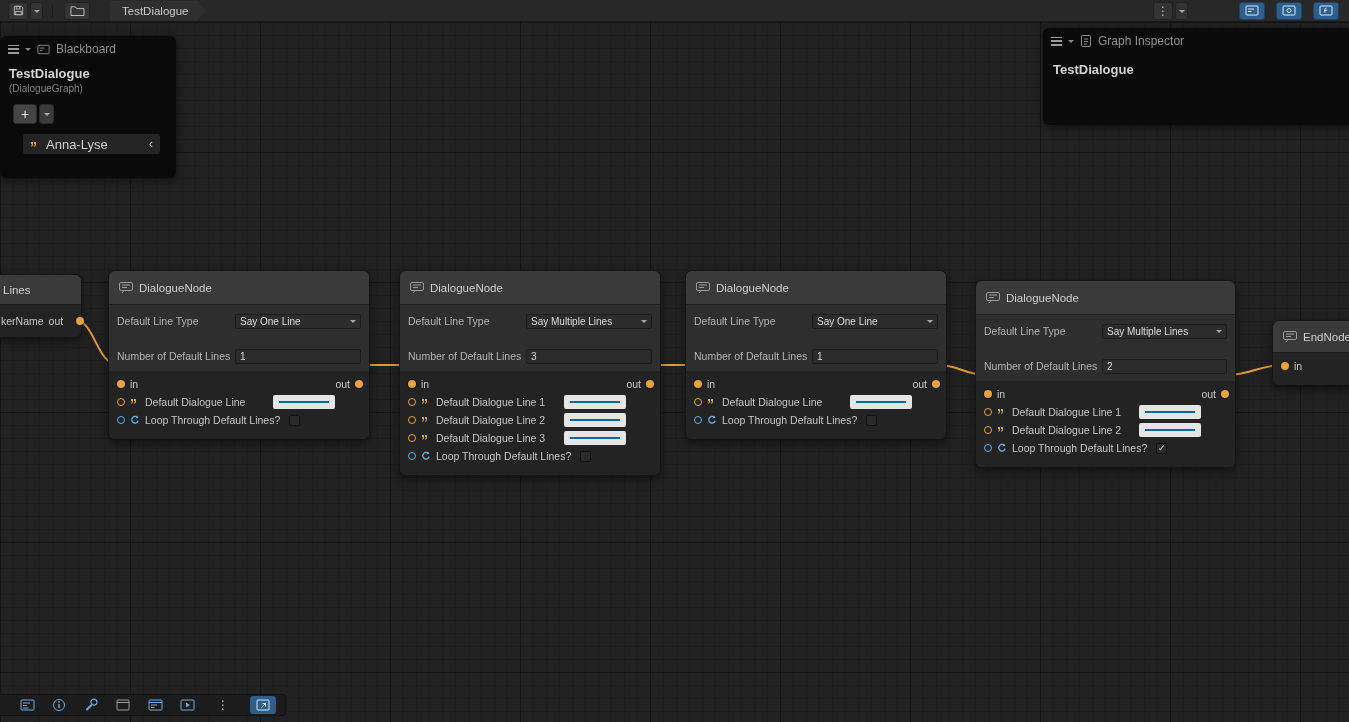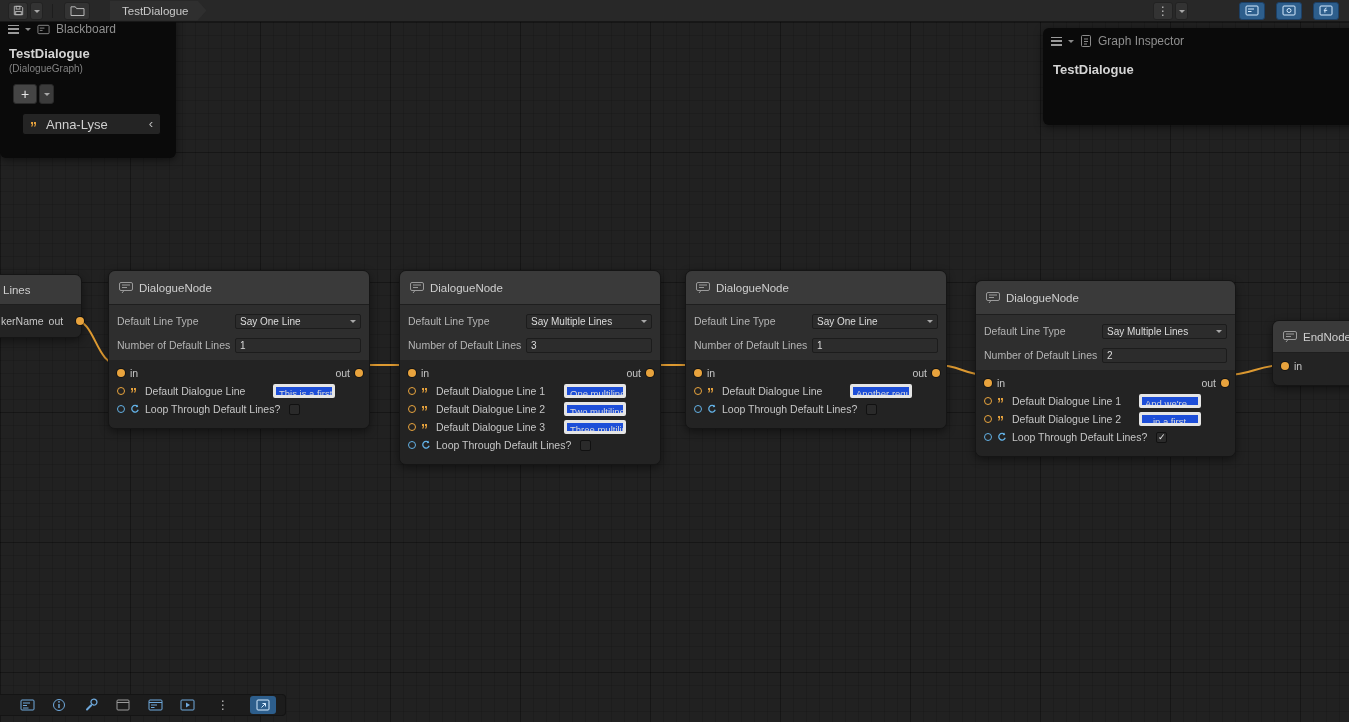--- a/index.html
+++ b/index.html
@@ -39,54 +39,54 @@
 
   
   .panel { position:absolute; background:#0A0A0A; border-radius:6px; z-index:20;
            box-shadow:0 2px 8px rgba(0,0,0,.5); }
   .panel-header { height:26px; display:flex; align-items:center; gap:6px; padding:0 8px; }
   .hamburger { width:11px; height:9px; display:flex; flex-direction:column; justify-content:space-between; }
   .hamburger i { display:block; height:1.5px; background:#9A9A9A; }
   .panel-title { color:#8F8F8F; font-size:12px; }
   .graph-name { color:#D4D4D4; font-size:13px; font-weight:700; }
   .graph-type { color:#828282; font-size:10px; margin-top:2px; }
-  .blackboard { left:0; top:16px; width:176px; height:142px; }
+  .blackboard { left:0; top:36px; width:176px; height:142px; }
   .inspector  { left:1043px; top:28px; width:324px; height:97px; }
   .add-row { display:flex; gap:2px; margin:10px 0 0 13px; }
   .add-btn { width:24px; height:20px; background:#454545; border:1px solid #2a2a2a; border-radius:3px;
              color:#E6E6E6; font-size:14px; line-height:14px; display:flex; align-items:center; justify-content:center; }
   .add-dd  { width:15px; height:20px; background:#3B3B3B; border:1px solid #2a2a2a; border-radius:3px;
              display:flex; align-items:center; justify-content:center; }
   .bb-field { width:139px; height:22px; margin:9px 0 0 22px; background:#242424; border:1px solid #0a0a0a;
               border-radius:3px; display:flex; align-items:center; padding:0 7px; gap:6px; }
   .bb-field-name { color:#CFCFCF; font-size:13px; }
   .bb-collapse { margin-left:auto; color:#BDBDBD; font-size:13px; line-height:10px; }
 
   
   .node { position:absolute; border:1px solid #151515; border-radius:7px; background:#232323;
           box-shadow:0 3px 9px rgba(0,0,0,.45); z-index:10; }
   .node-title { height:34px; background:#3A3A3A; border-radius:6px 6px 0 0; display:flex; align-items:center;
                 gap:6px; padding:0 10px; font-size:11.5px; color:#CFCFCF; border-bottom:1px solid #1E1E1E; }
-  .node-props { background:#2E2E2E; padding:8px 8px 7px; display:grid; gap:8px; }
+  .node-props { background:#2E2E2E; padding:8px 8px 7px; display:grid; gap:19px; }
   .prop-row { display:flex; align-items:center; height:16px; }
   .prop-label { width:118px; flex:none; font-size:10.5px; color:#B4B4B4; }
   .dropdown,.numfield { flex:1; height:15px; background:#2C2C2C; border:1px solid #1C1C1C; border-radius:2px;
     font-size:10px; color:#DCDCDC; display:flex; align-items:center; padding:6px 4px; white-space:nowrap; overflow:hidden; }
   .dropdown .tri-down { margin-left:auto; border-width:3px; margin-top:4px; }
   .node-ports { position:relative; background:#232323; border-radius:0 0 6px 6px; padding:4px 0 10px; }
   .port-row { height:18px; display:flex; align-items:center; gap:5px; padding-left:8px;
               font-size:10.5px; color:#C6C6C6; white-space:nowrap; }
   .port { width:8px; height:8px; border-radius:50%; flex:none; }
   .port.connected { background:#E8A33D; box-shadow:0 0 0 1px rgba(0,0,0,.45); }
   .port.ring { border:1px solid #E8A33D; background:transparent; }
   .port.bool { border:1px solid #63B1E5; background:transparent; }
   .quote { color:#E8A33D; font-size:14px; font-weight:700; width:10px; line-height:6px;
            display:inline-block; transform:translateY(2px); }
   .line-field { margin-left:auto; margin-right:34px; width:62px; height:14px; line-height:13px;
-                background:#1d4ed8; border:3px solid #e5e5e5; border-radius:2px; font-size:9.5px;
+                background:#0369a1; border:6px solid #e5e5e5; border-radius:2px; font-size:9.5px;
                 color:#DADADA; padding:0 3px; overflow:hidden; white-space:nowrap; }
   .checkbox { width:11px; height:11px; background:#2A2A2A; border:1px solid #111; border-radius:2px;
               margin-left:4px; display:flex; align-items:center; justify-content:center;
               font-size:9px; color:#EAEAEA; line-height:9px; }
   .out-row { position:absolute; top:4px; right:6px; height:18px; display:flex; align-items:center;
              gap:5px; font-size:10.5px; color:#C6C6C6; }
   .start-node .node-title { height:30px; padding-left:124px; }
   .start-node .port-row { height:26px; padding-left:122px; }
   .start-node .out-lbl { margin-left:auto; }
   .start-node .port { margin-right:4px; margin-left:8px; }

